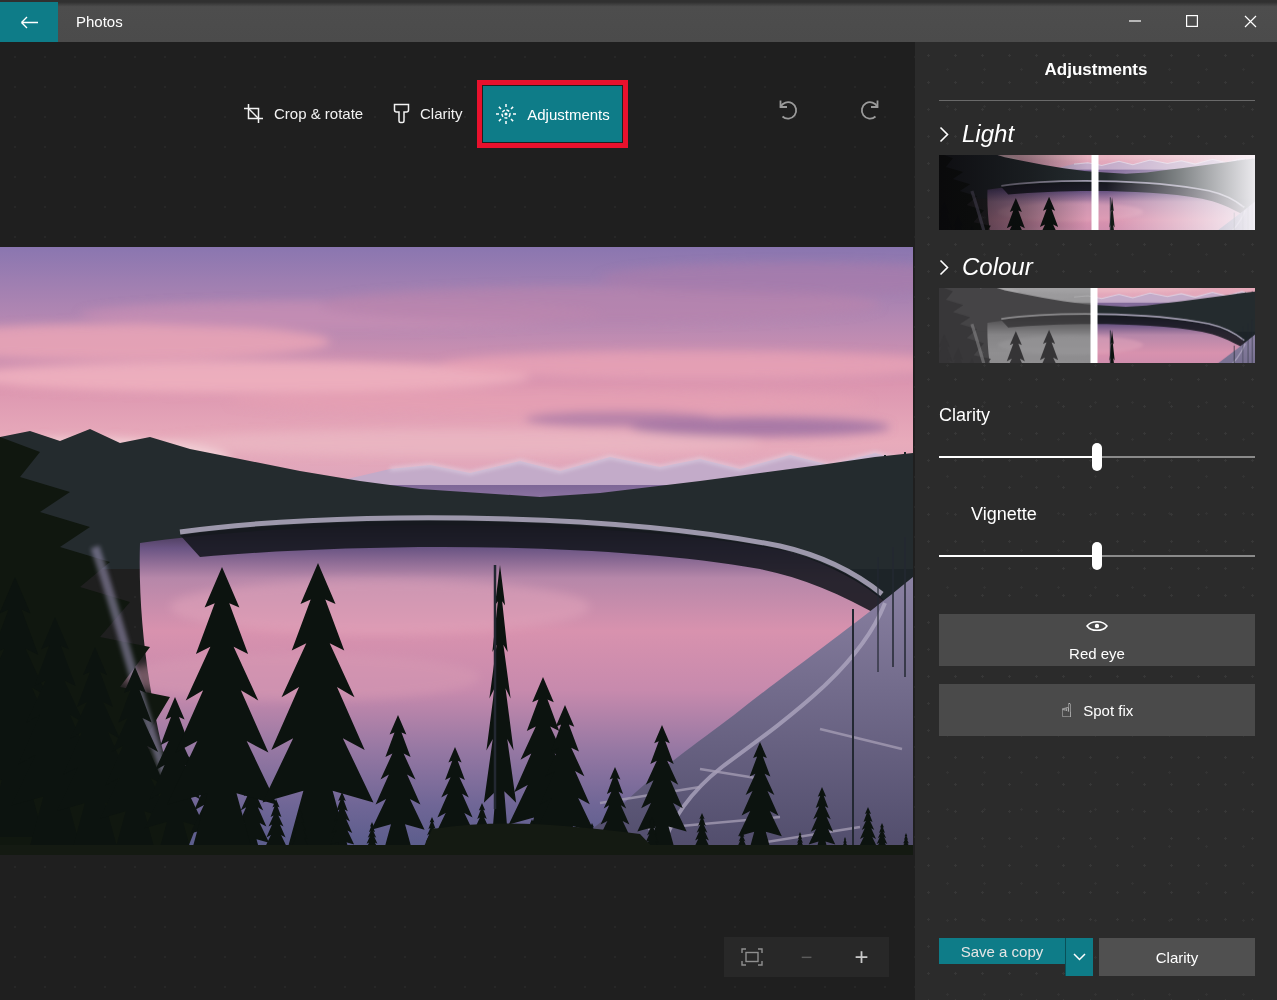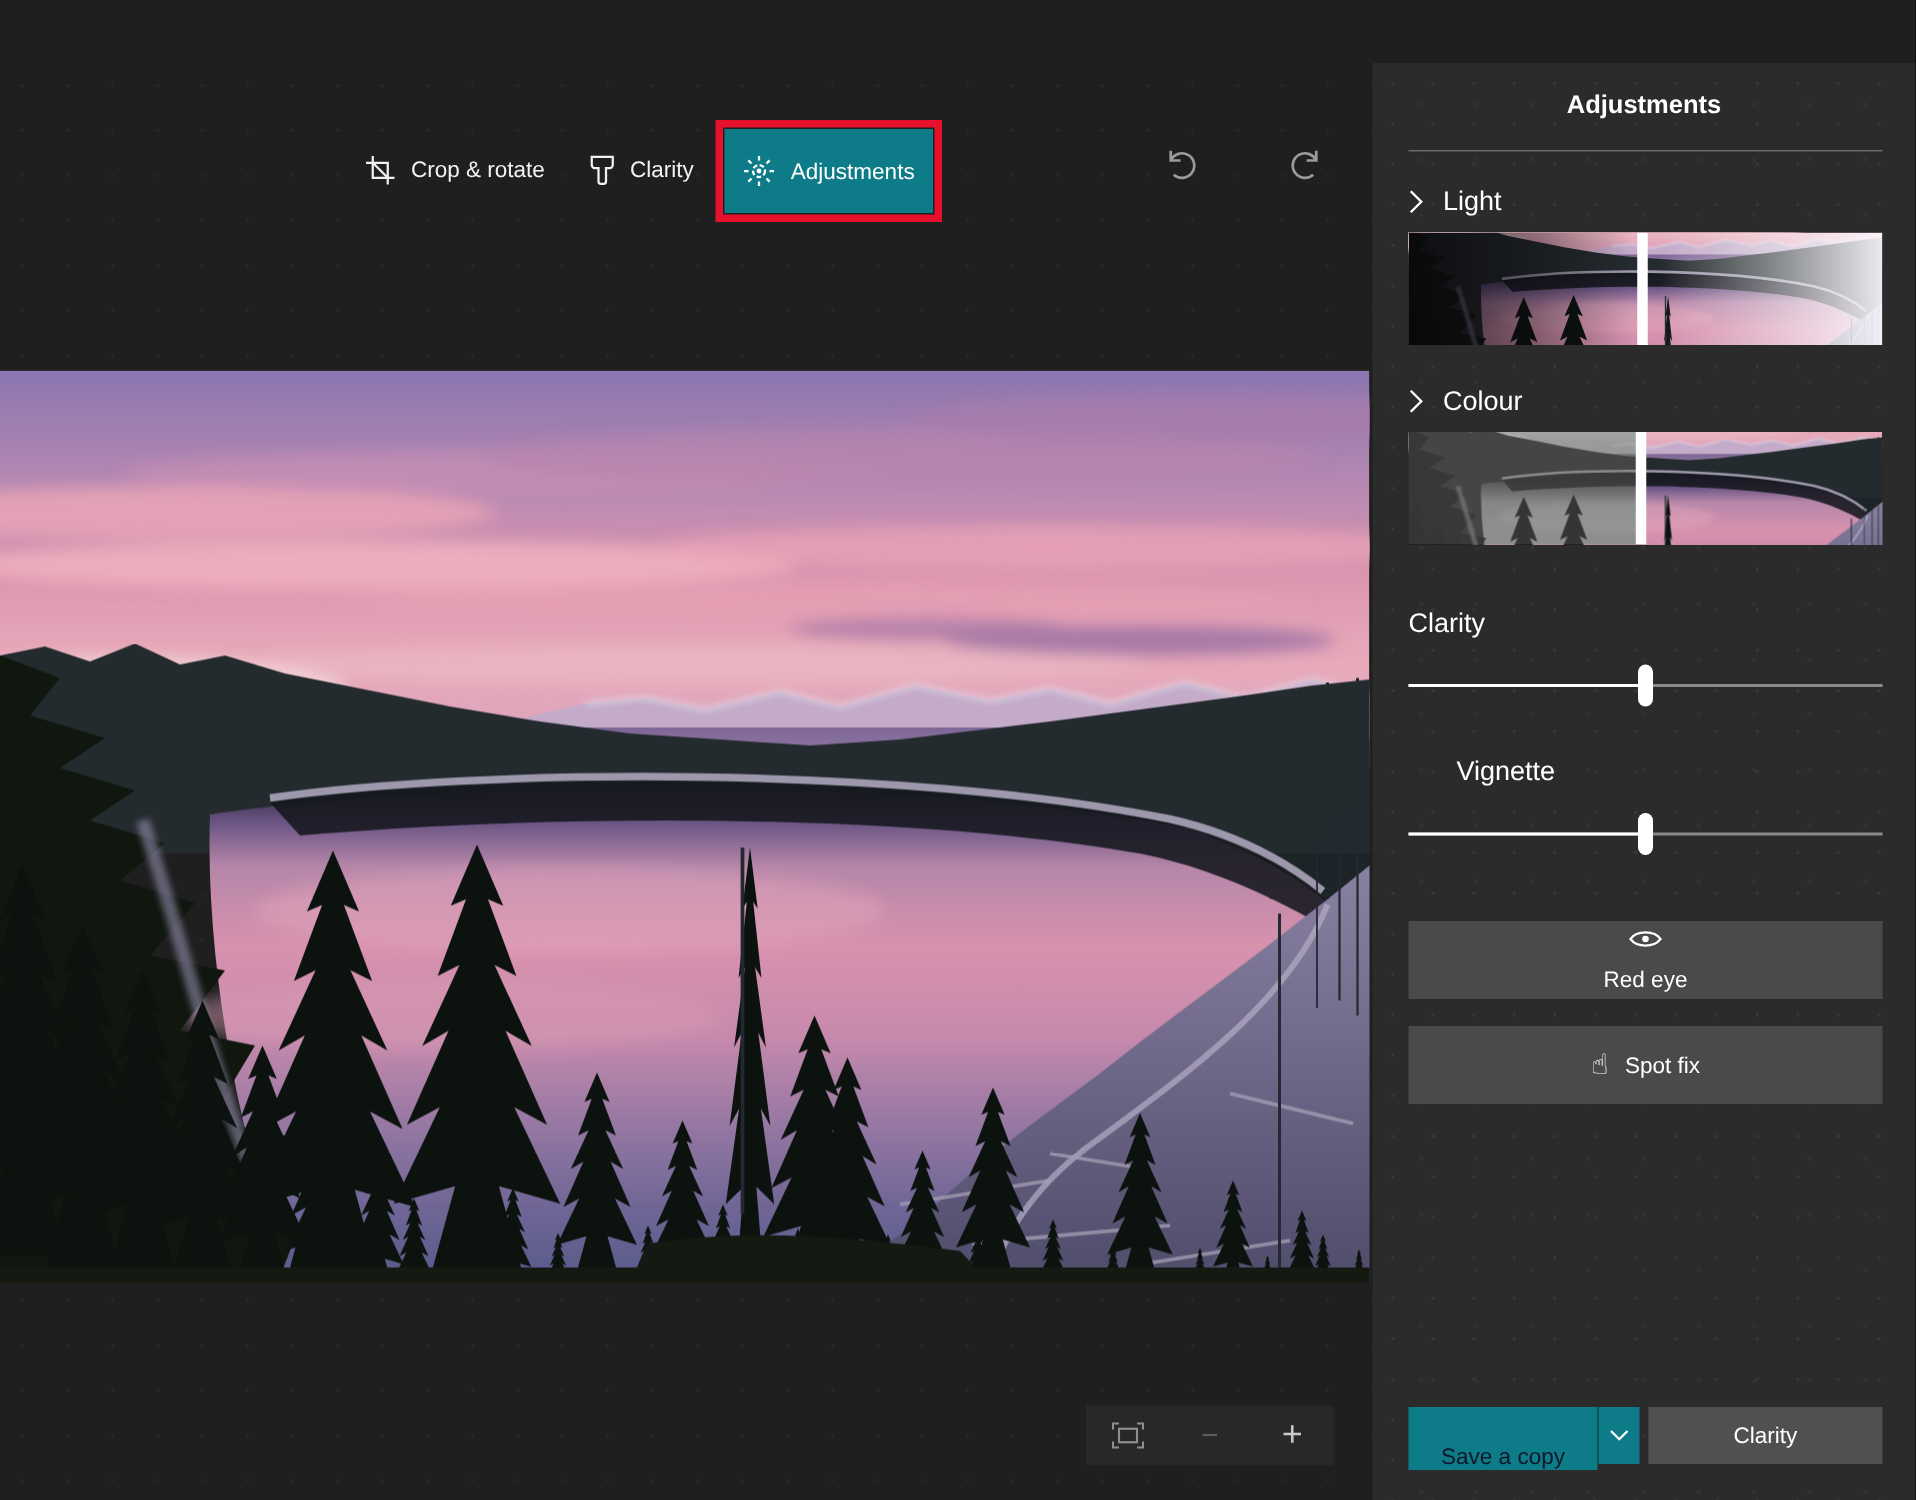--- a/index.html
+++ b/index.html
@@ -46,21 +46,21 @@
 
   
   .sidebar{position:absolute;left:915px;top:42px;width:362px;height:958px;background:var(--c-sidebar-bg);
     background-image:radial-gradient(rgba(255,255,255,.055) 1px,transparent 1.3px),
                      radial-gradient(rgba(255,255,255,.04) 1px,transparent 1.3px);
     background-size:27px 27px,37px 37px;background-position:0 0,14px 9px;}
   .sb-title{position:absolute;left:0;top:18px;width:100%;text-align:center;font-size:17px;font-weight:700;}
   .sb-divider{position:absolute;left:24px;top:58px;width:316px;height:1px;background:#6a6a6a;}
   .sb-row{position:absolute;left:24px;height:28px;display:flex;align-items:center;gap:13px;cursor:pointer;}
   .row-light{top:78px;} .row-colour{top:211px;text-align:center;}
-  .sb-row .lbl{font-size:18px;font-weight:400;color:#fff;}
+  .sb-row .lbl{font-size:24px;font-weight:400;color:#fff;font-style:italic;}
   .strip{position:absolute;left:24px;width:316px;height:75px;overflow:hidden;cursor:pointer;}
   .strip-light{top:113px;} .strip-colour{top:246px;}
   .strip svg{position:absolute;left:0;top:0;}
   .ovl{position:absolute;inset:0;pointer-events:none;}
   .ovl-light{background:linear-gradient(90deg,rgba(8,6,10,.78) 0%,rgba(8,6,10,.38) 28%,rgba(0,0,0,0) 47%,rgba(255,255,255,0) 53%,rgba(255,255,255,.42) 76%,rgba(250,248,252,.93) 100%);}
   .ovl-colour-gray{position:absolute;left:0;top:0;bottom:0;width:49%;
     background:rgba(122,120,126,.35);backdrop-filter:grayscale(1) brightness(.95);pointer-events:none;}
   .strip-marker{position:absolute;top:0;bottom:0;width:7px;background:#fff;transform:translateX(-50%);cursor:ew-resize;}
 
   .sb-label{position:absolute;left:24px;font-size:18px;font-weight:400;}
@@ -70,22 +70,22 @@
   .slider .track{position:absolute;left:0;right:0;top:14px;height:2px;background:#8a8a8a;}
   .slider .fill{position:absolute;left:0;top:14px;height:2px;background:#fff;}
   .slider .thumb{position:absolute;top:1px;width:10px;height:28px;border-radius:5px;background:#fff;transform:translateX(-50%);cursor:grab;}
 
   .sb-btn{position:absolute;left:24px;width:316px;height:52px;background:var(--c-button-gray);
     display:flex;align-items:center;justify-content:center;gap:11px;font-size:15px;color:#fff;cursor:pointer;}
   .btn-redeye{top:572px;flex-direction:column;} .btn-spotfix{top:642px;}
   .hand-glyph{font-size:19px;line-height:1;}
 
   .bottom-row{position:absolute;left:24px;top:896px;width:316px;height:38px;display:flex;}
-  .save-btn{width:126px;height:42px;background:var(--c-accent);display:flex;align-items:flex-end;justify-content:center;
-    font-size:15px;color:#0f172a;cursor:pointer;}
+  .save-btn{width:126px;height:26px;background:var(--c-accent);display:flex;align-items:center;justify-content:center;
+    font-size:15px;color:#e5e5e5;cursor:pointer;}
   .save-drop{width:28px;height:38px;background:var(--c-accent);border-left:1px solid rgba(0,0,0,.35);
     display:flex;align-items:center;justify-content:center;cursor:pointer;}
   .cancel-btn{margin-left:6px;flex:1;height:38px;background:var(--c-cancel-gray);
     display:flex;align-items:center;justify-content:center;font-size:15px;color:#fff;cursor:pointer;}
 
   .icon{display:inline-flex;align-items:center;justify-content:center;}
   svg{shape-rendering:geometricPrecision;}
   #scene-defs{position:absolute;width:0;height:0;overflow:hidden;}
 </style>
 </head>
@@ -223,20 +223,51 @@
         <line x1="905" y1="290" x2="905" y2="430" stroke-width="1.5"></line>
         <line x1="878" y1="310" x2="878" y2="425" stroke-width="1.2"></line>
       </g>
       <path d="M0,598 L913,598 L913,608 L0,608 Z M420,608 L432,582 C500,572 560,577 640,587 L660,608 Z" fill="#141a12"></path>
     </symbol>
   </defs>
 </svg>
 
 <div id="app">
 
+  <div class="titlebar">
+    <div class="back-btn">
+      <span class="icon">
+        <svg width="19" height="13" viewBox="0 0 19 13">
+            <path d="M1.5,6.5 H18 M1.5,6.5 L7,1 M1.5,6.5 L7,12" stroke="#fff" stroke-width="1.4" fill="none"></path>
+          </svg>
+      </span>
+    </div>
+    <div class="app-title">Photos</div>
+    <div class="win-btn win-min">
+      <span class="icon">
+        <svg width="12" height="12" viewBox="0 0 12 12">
+            <line x1="0" y1="6" x2="12" y2="6" stroke="#fff" stroke-width="1.2"></line>
+          </svg>
+      </span>
+    </div>
+    <div class="win-btn win-max">
+      <span class="icon">
+        <svg width="12" height="12" viewBox="0 0 12 12">
+            <rect x="0.6" y="0.6" width="10.8" height="10.8" fill="none" stroke="#fff" stroke-width="1.2"></rect>
+          </svg>
+      </span>
+    </div>
+    <div class="win-btn win-close">
+      <span class="icon">
+        <svg width="13" height="13" viewBox="0 0 13 13">
+            <path d="M1,1 L12,12 M12,1 L1,12" stroke="#fff" stroke-width="1.2"></path>
+          </svg>
+      </span>
+    </div>
+  </div>
 
   <div class="canvas">
 
     <div class="tool-item tool-crop">
       <span class="icon">
         <svg width="21" height="21" viewBox="0 0 21 21" fill="none" stroke="#f2f2f2" stroke-width="1.5">
           <path d="M5.5,1 V15.5 H20"></path>
             <path d="M1,5.5 H15.5 V20"></path>
             <path d="M5.5,5.5 L15,15"></path>
         </svg>

